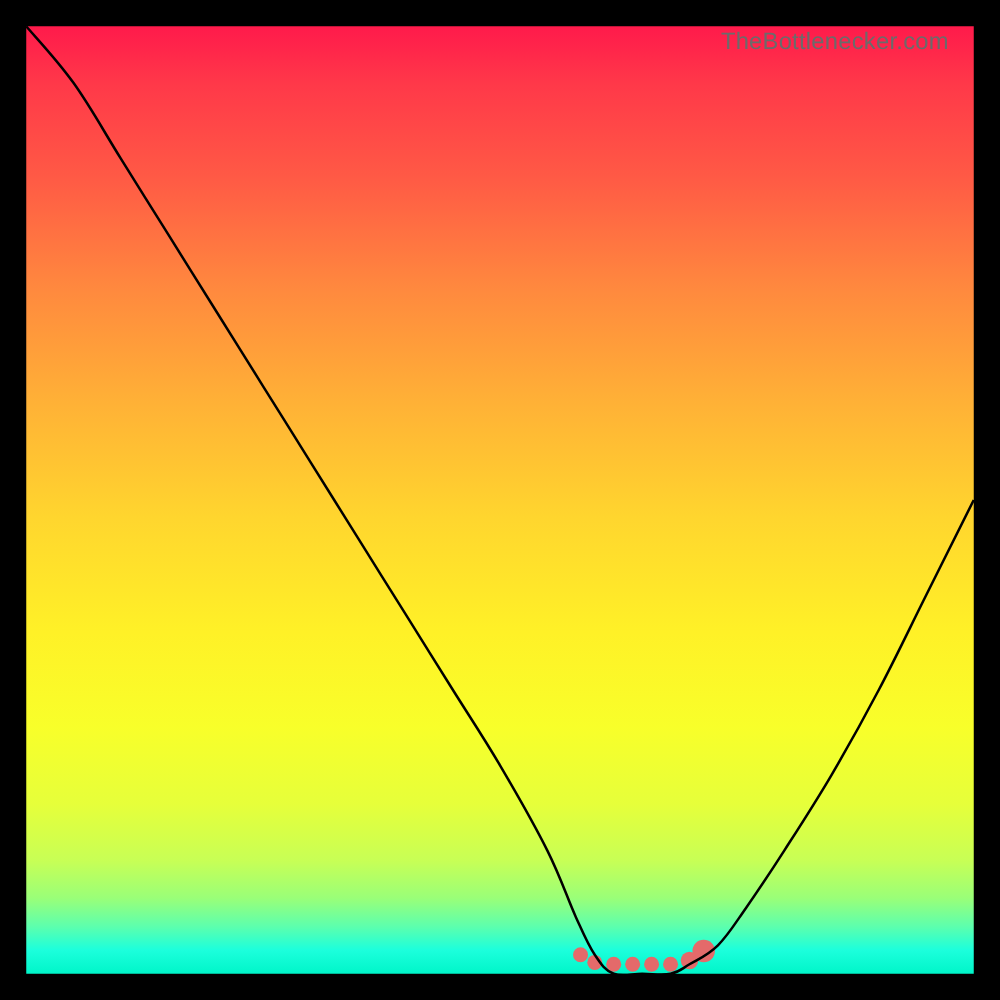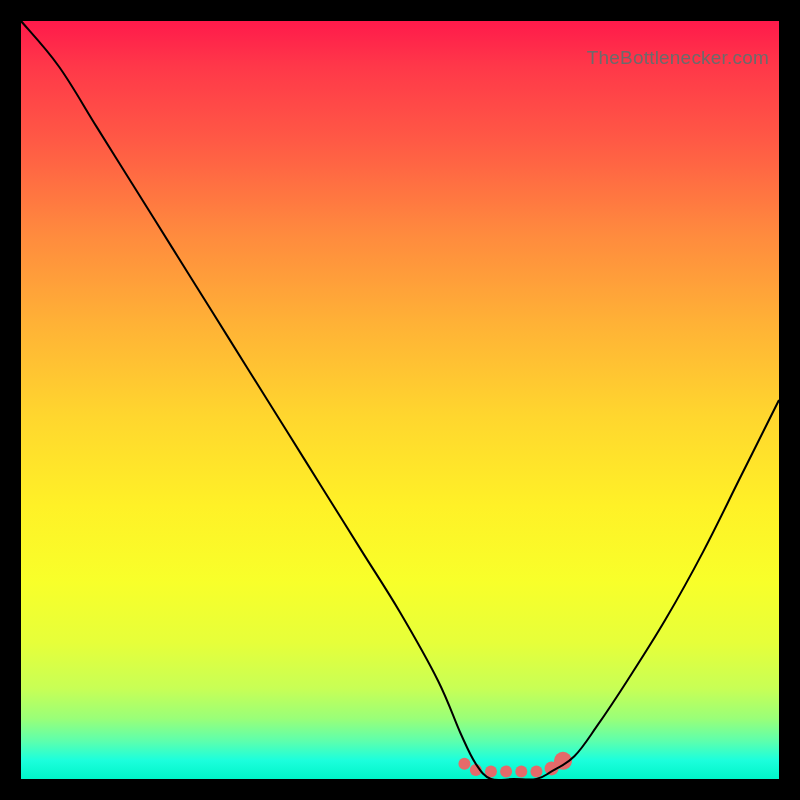--- a/index.html
+++ b/index.html
@@ -45,27 +45,26 @@
       #c8ff55 88%,
       #9aff78 92%,
       #5dffad 95%,
       #1cffdc 97.5%,
       #00f5c9 100%
     );
   }
   .watermark {
     position: absolute;
     top: 2px;
-    right: 10px;
+    right: 20px;
     color: #6b6b6b;
     font-size: 19px;
     font-weight: 500;
     user-select: none;
     letter-spacing: 0.2px;
-    margin-top: 24px;
   }
   svg.curve {
     position: absolute;
     left: 0;
     top: 0;
     width: 758px;
     height: 758px;
     overflow: visible;
   }
 </style>

